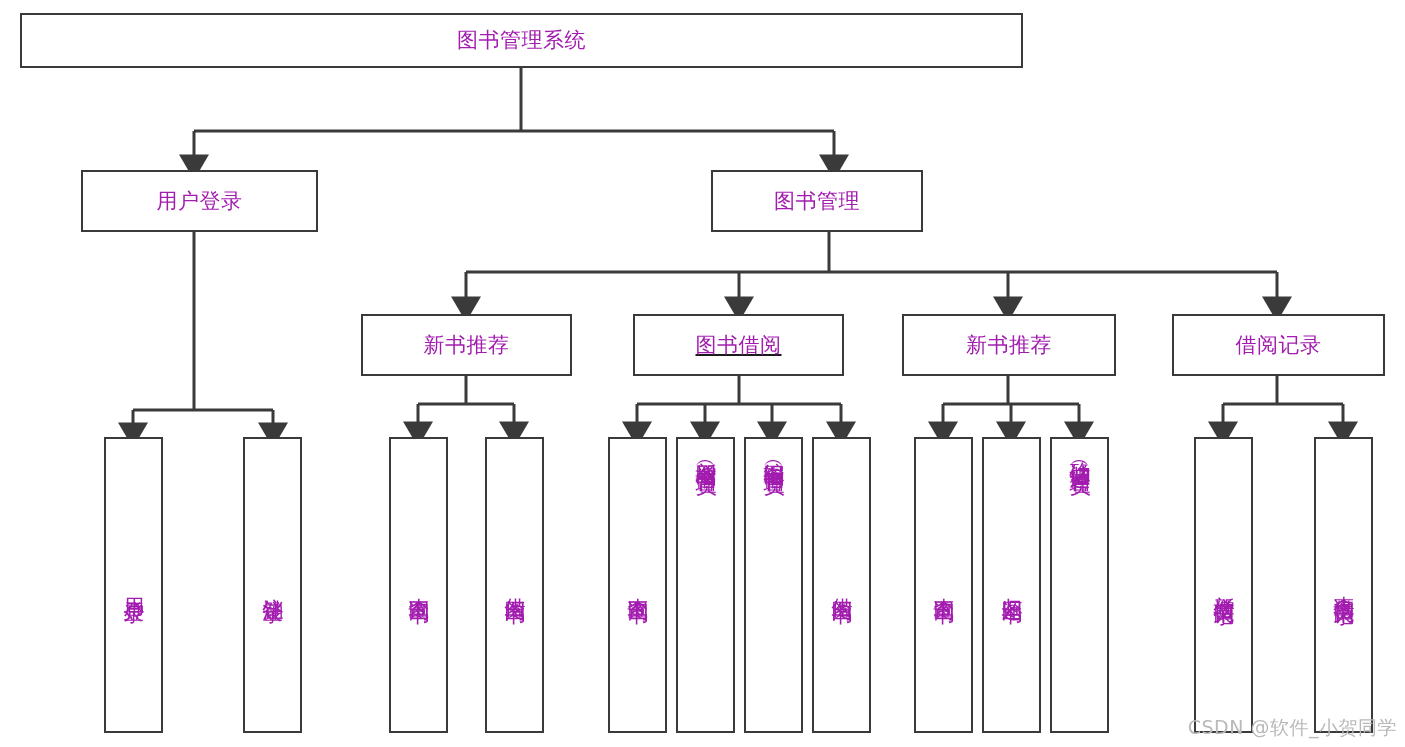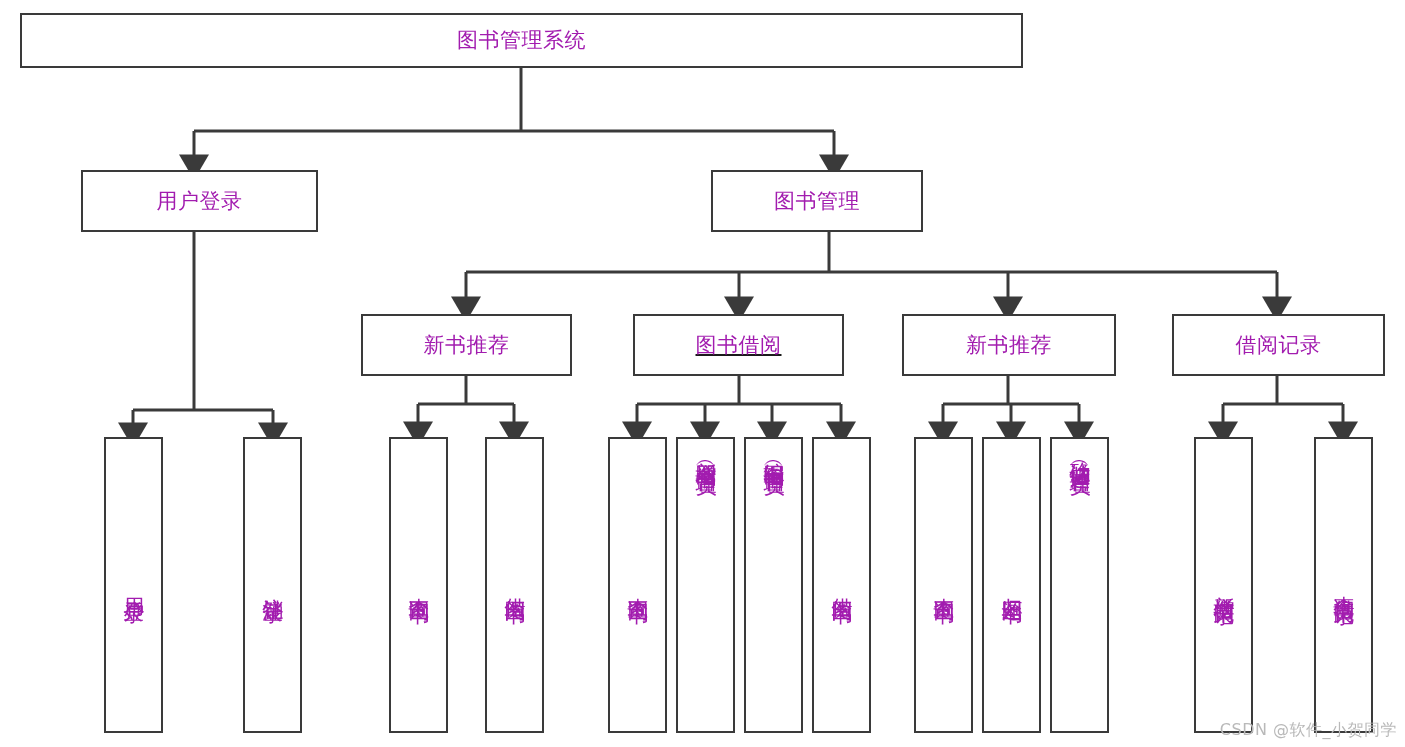--- a/index.html
+++ b/index.html
@@ -60,21 +60,21 @@
     max-height: 100%;
   }
   .node.leaf.center-text {
     align-items: center;
     padding-top: 0;
   }
   .watermark {
     position: absolute;
     right: 8px;
     bottom: 6px;
-    font-size: 16px;
+    font-size: 19px;
     color: #b9b9b9;
     letter-spacing: 0.5px;
     z-index: 5;
     white-space: nowrap;
     font-family: "DejaVu Sans", "Liberation Sans", sans-serif;
   }
 </style>
 </head>
 <body>
 

